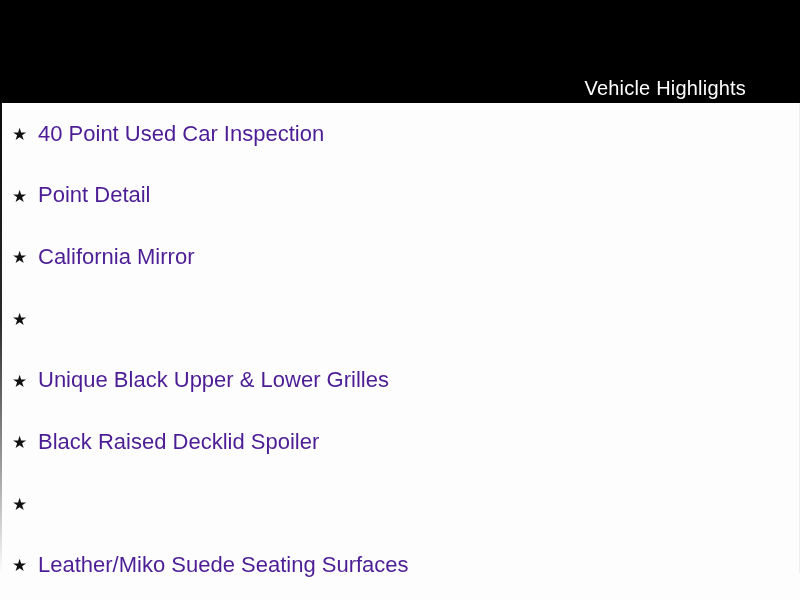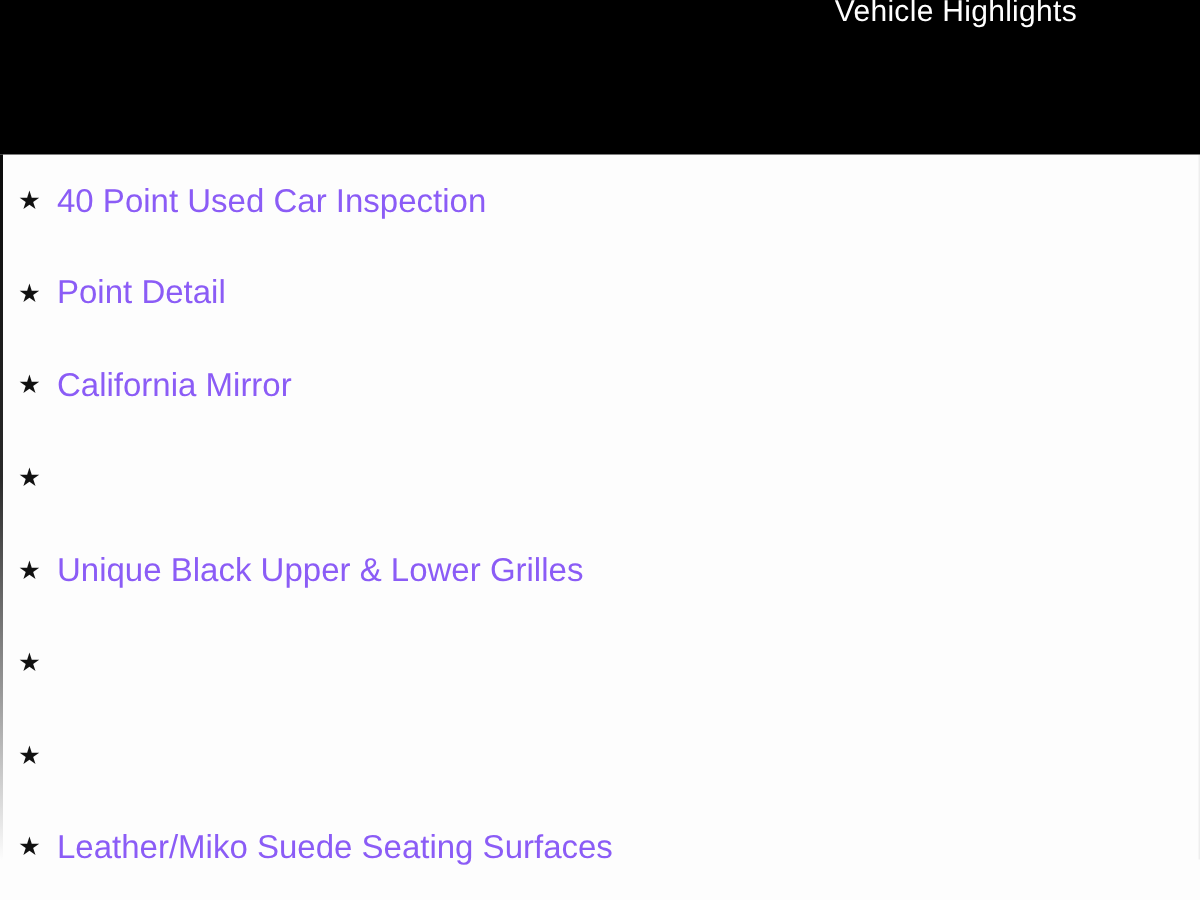--- a/index.html
+++ b/index.html
@@ -16,23 +16,23 @@
   }
   .page {
     width: 800px;
     height: 600px;
     position: relative;
   }
   .header {
     height: 103px;
     background: #000000;
     display: flex;
-    align-items: flex-start;
+    align-items: flex-end;
     justify-content: flex-end;
-    padding-right: 82px;
+    padding-right: 54px;
     box-sizing: border-box;
   }
   .header-title {
     color: #ffffff;
     font-size: 20px;
     letter-spacing: 0.2px;
     position: relative;
     top: -3px;
   }
   .left-edge {
@@ -75,21 +75,21 @@
     color: #111111;
     width: 26px;
     flex: 0 0 26px;
     text-align: left;
     line-height: 1;
     position: relative;
     top: 1px;
   }
   .label {
     font-size: 22px;
-    color: #8b5cf6;
+    color: #4c1d95;
     line-height: 1.2;
     white-space: nowrap;
   }
 </style>
 </head>
 <body>
 
 <div class="page">
 
   <div class="header">
@@ -114,20 +114,21 @@
     </li>
     <li>
       <span class="star">★</span>
     </li>
     <li>
       <span class="star">★</span>
       <span class="label">Unique Black Upper &amp; Lower Grilles</span>
     </li>
     <li>
       <span class="star">★</span>
+      <span class="label">Black Raised Decklid Spoiler</span>
     </li>
     <li>
       <span class="star">★</span>
     </li>
     <li>
       <span class="star">★</span>
       <span class="label">Leather/Miko Suede Seating Surfaces</span>
     </li>
   </ul>
 

